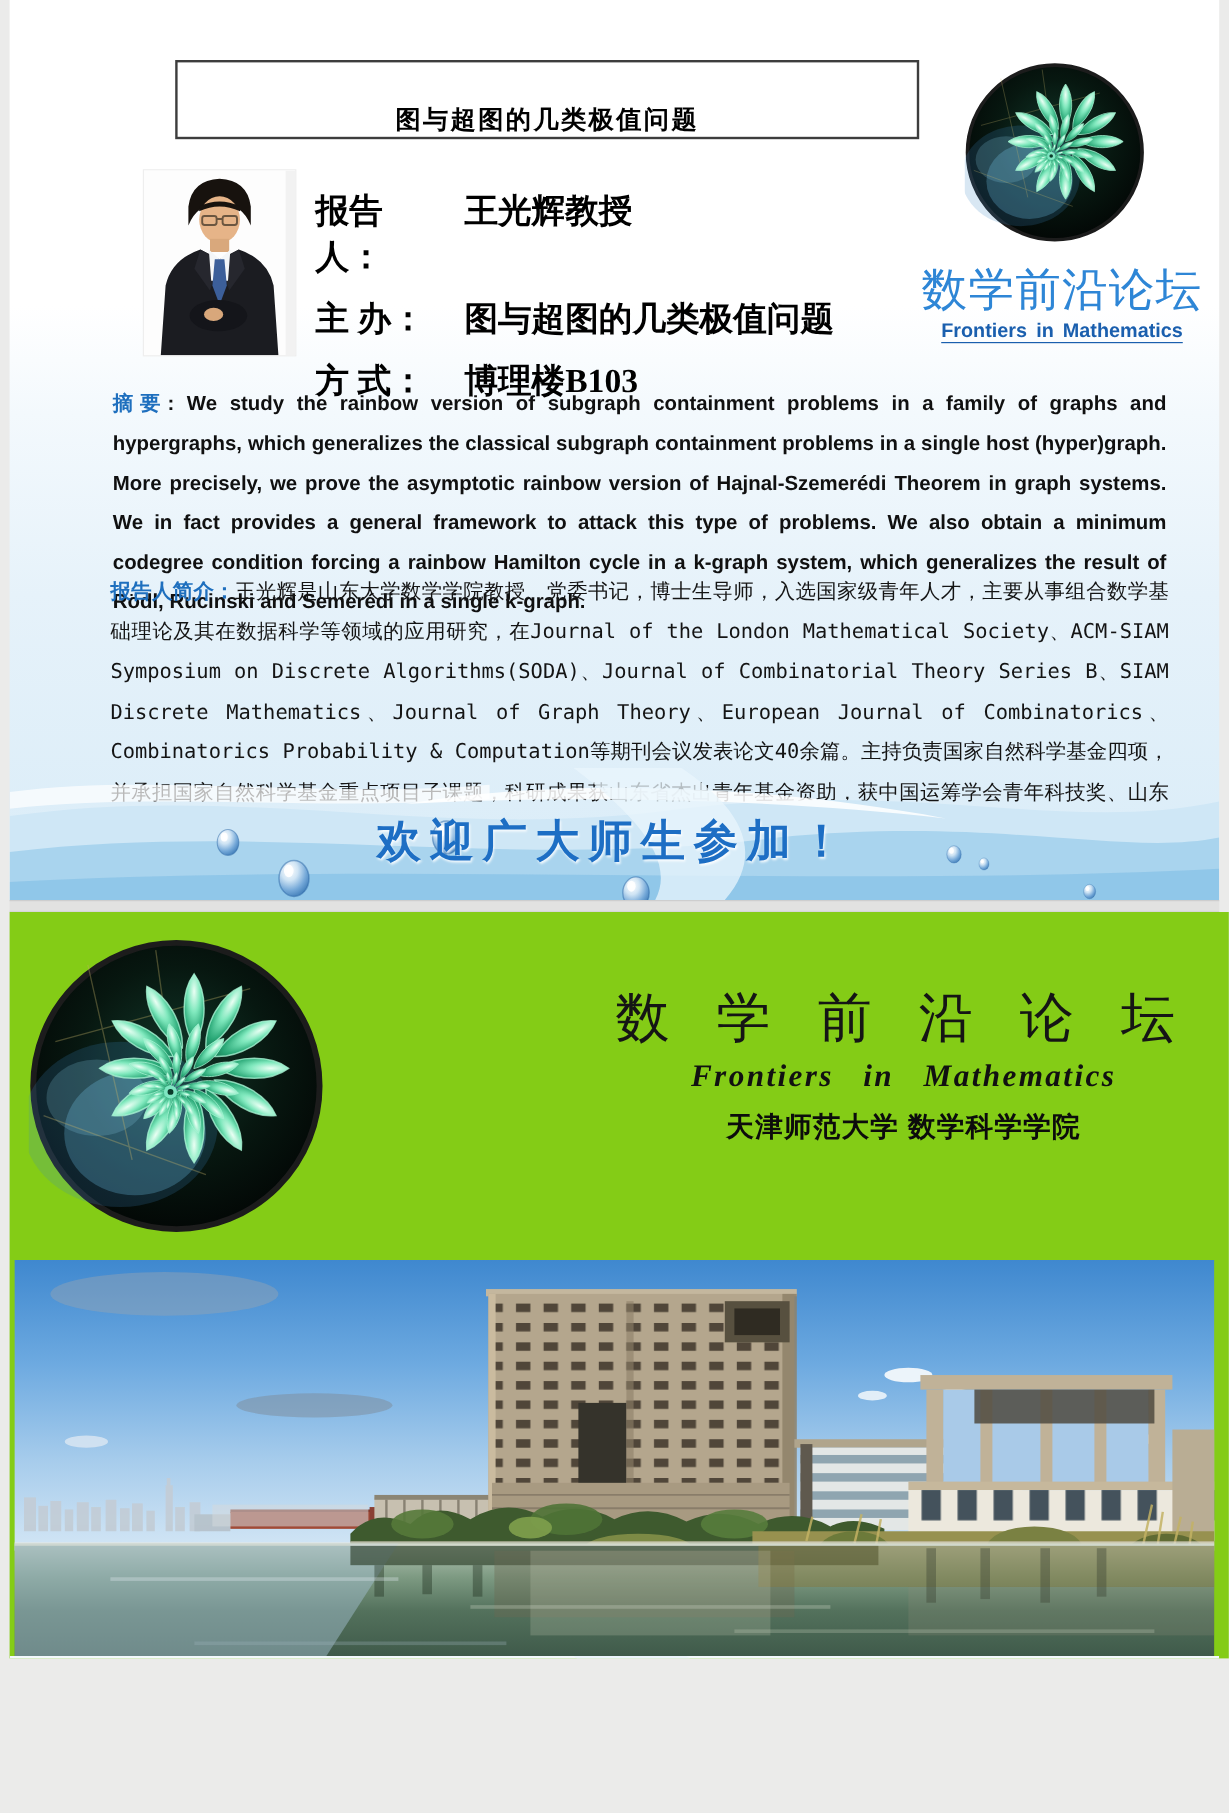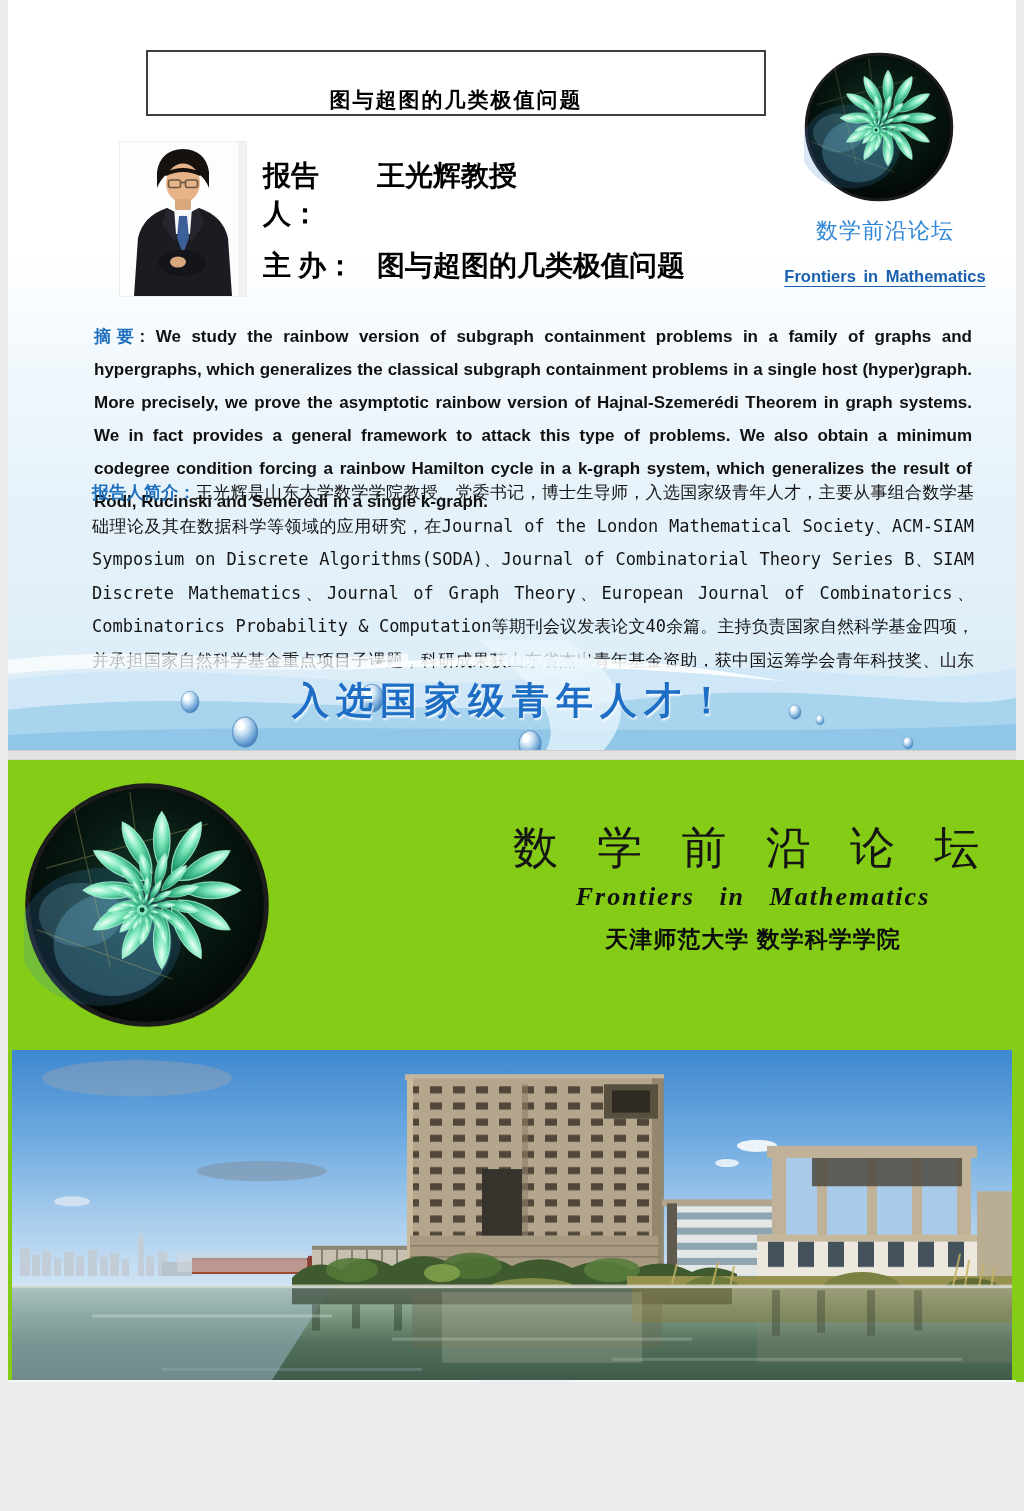--- a/index.html
+++ b/index.html
@@ -10,24 +10,24 @@
   .page-gap{height:10px;background:#e2e2e1;border-top:1px solid #cecece;border-bottom:1px solid #d6d6d6;box-sizing:border-box;}
   .page2{height:622px;background:#84cc16;padding-left:48px;}
 
   
   .title-box{position:absolute;left:138px;top:50px;width:616px;height:62px;border:2px solid #3d3d3d;background:#fff;display:flex;align-items:flex-end;justify-content:center;font-weight:bold;font-size:21px;letter-spacing:2px;color:#000;}
   .speaker-photo{position:absolute;left:112px;top:142px;width:126px;height:154px;background:#fcfcfc;box-shadow:0 0 0 1px #eee;}
   .speaker-photo svg{display:block;width:100%;height:100%;}
   .info{position:absolute;left:255px;top:157px;font-family:"Liberation Serif","DejaVu Serif",serif;font-weight:bold;font-size:28px;color:#000;}
   .info-row{display:flex;margin-bottom:14px;}
   .info-label{width:102px;}
-  .info-value{margin-left:12px;white-space:nowrap;}
+  .info-value{margin-left:22px;white-space:nowrap;}
   .logo-sm{position:absolute;left:796px;top:52px;width:150px;height:150px;}
   .logo-sm svg,.logo-lg svg{display:block;width:100%;height:100%;}
-  .forum-cn-sm{position:absolute;left:752px;top:216px;width:250px;text-align:center;font-size:22px;color:#2e86d6;letter-spacing:1px;}
+  .forum-cn-sm{position:absolute;left:752px;top:216px;width:250px;text-align:center;font-size:38px;color:#2e86d6;letter-spacing:1px;}
   .forum-en-sm{position:absolute;left:752px;top:267px;width:250px;text-align:center;font-size:16.5px;font-weight:bold;color:#1a5fae;}
   .forum-en-sm span{text-decoration:underline;text-underline-offset:4px;word-spacing:3px;}
   .abstract{position:absolute;left:86px;top:303px;width:878px;font-family:Liberation Sans, sans-serif;font-weight:bold;font-size:17px;line-height:33px;text-align:justify;color:#101010;}
   .blue-label{color:#1e6fbe;}
   .bio{position:absolute;left:84px;top:459px;width:882px;font-family:"DejaVu Sans Mono","Liberation Mono",monospace;font-size:17px;line-height:33.5px;text-align:justify;color:#141414;}
   .bio .blue-label{font-weight:bold;font-family:Liberation Serif, serif;}
   .waveband1{position:absolute;left:0;top:640px;width:1008px;height:110px;}
   .waveband1 svg{display:block;width:100%;height:100%;}
   .welcome{position:absolute;left:0;top:676px;width:100%;text-align:center;font-weight:bold;font-size:37px;letter-spacing:7px;color:#1d6ec4;text-shadow:1px 2px 2px rgba(255,255,255,.85);z-index:5;}
 
@@ -145,20 +145,24 @@
 
     <div class="info">
       <div class="info-row">
         <span class="info-label">报告人：</span>
         <span class="info-value">王光辉教授</span>
       </div>
       <div class="info-row">
         <span class="info-label">主 办：</span>
         <span class="info-value">图与超图的几类极值问题</span>
       </div>
+      <div class="info-row">
+        <span class="info-label">方 式：</span>
+        <span class="info-value">博理楼B103</span>
+      </div>
     </div>
 
     <div class="logo-sm">
       <svg viewBox="0 0 200 200">
           <use href="#forum-logo"></use>
         </svg>
     </div>
     <div class="forum-cn-sm">数学前沿论坛</div>
     <div class="forum-en-sm">
       <span>Frontiers in Mathematics</span>
@@ -180,21 +184,21 @@
           <use href="#drop" transform="translate(182,62) scale(0.9)"></use>
           <use href="#drop" transform="translate(237,92) scale(1.25)"></use>
           <use href="#drop" transform="translate(364,58) scale(1.15)"></use>
           <use href="#drop" transform="translate(787,72) scale(0.6)"></use>
           <use href="#drop" transform="translate(812,80) scale(0.42)"></use>
           <use href="#drop" transform="translate(900,103) scale(0.5)"></use>
           <use href="#drop" transform="translate(522,104) scale(1.1)"></use>
         </g>
       </svg>
     </div>
-    <div class="welcome">入选国家级青年人才！</div>
+    <div class="welcome">欢迎广大师生参加！</div>
   </section>
 
   <div class="page-gap"></div>
 
   <section class="page page2">
 
     <div class="logo-lg">
       <svg viewBox="0 0 200 200">
           <use href="#forum-logo"></use>
         </svg>

